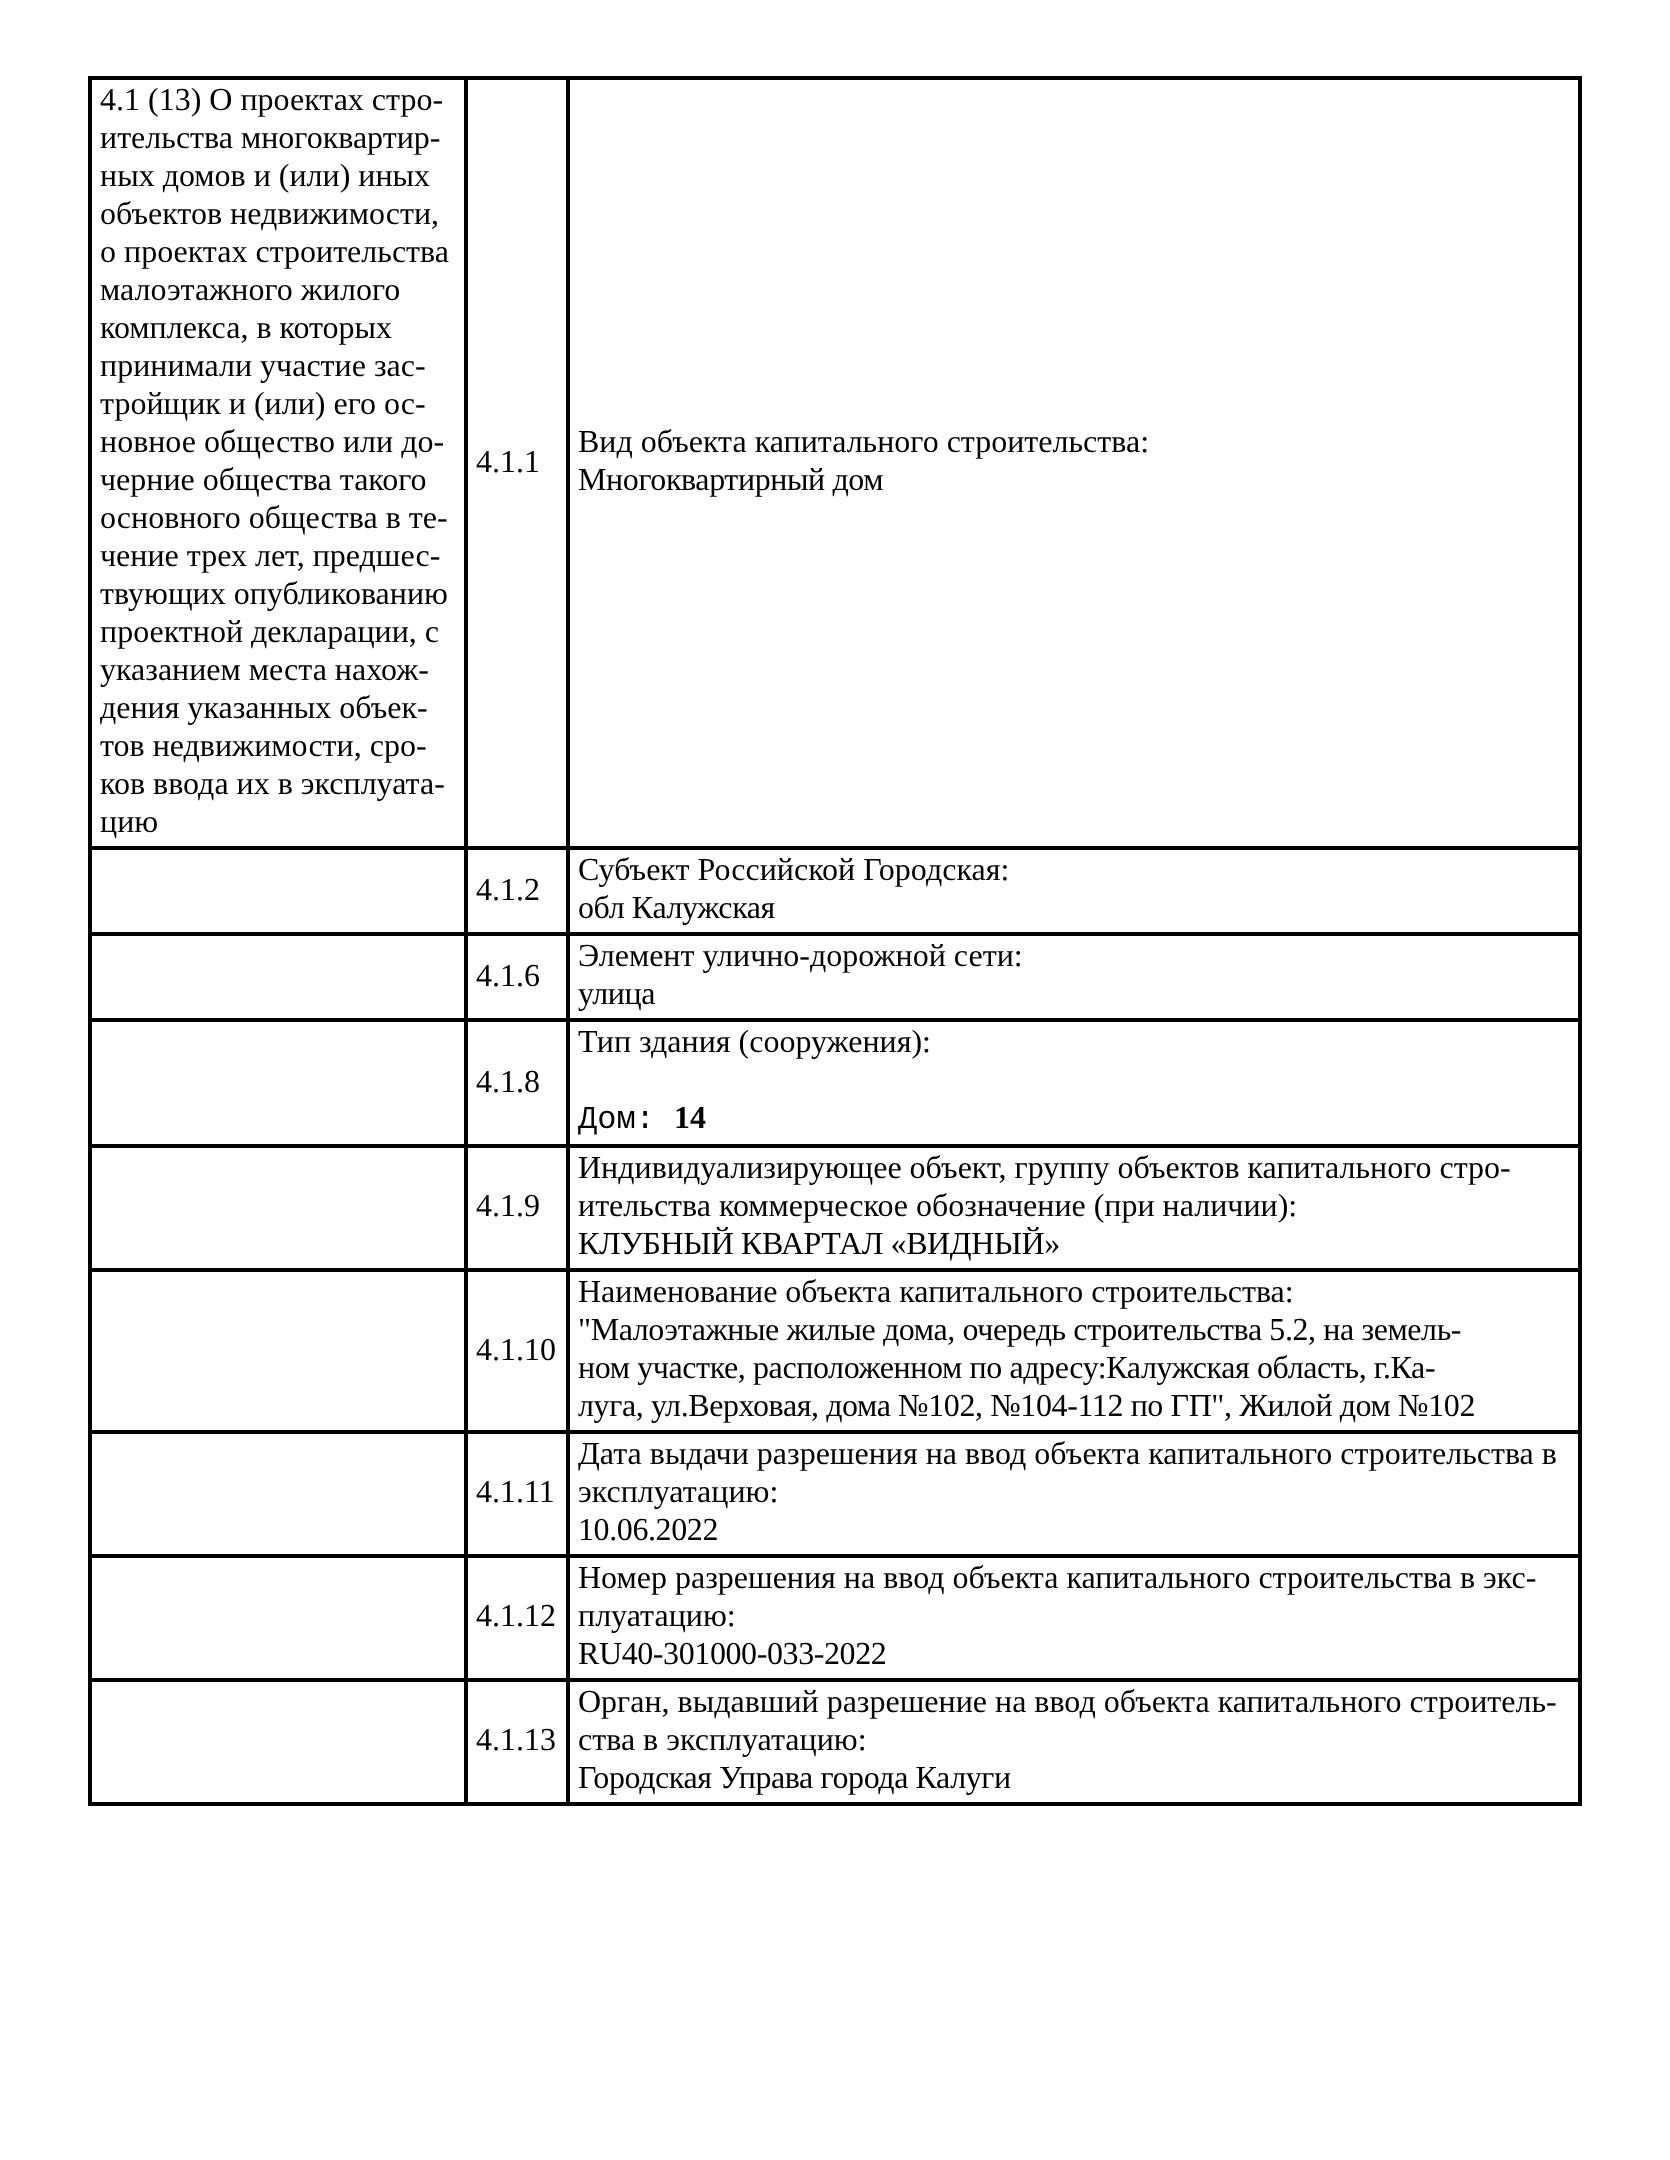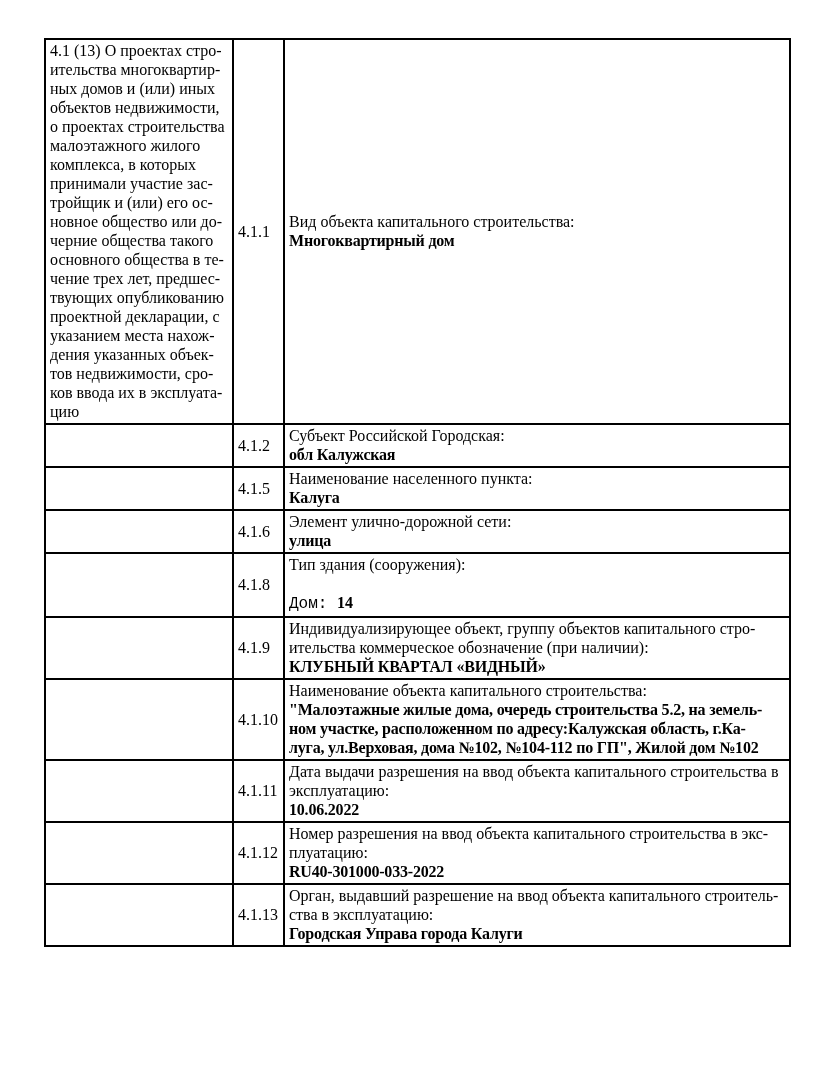--- a/index.html
+++ b/index.html
@@ -46,21 +46,21 @@
   }
   td.content-cell {
     vertical-align: middle;
     padding-left: 5px;
   }
   .field-label {
     white-space: pre-line;
   }
   .field-value {
     white-space: pre-line;
-    font-weight: bold;
+    font-weight: normal;
     letter-spacing: -0.2px;
   }
   .value-line { white-space: pre-line; }
   .value-prefix { font-weight: normal; font-family: Liberation Mono, monospace; }
   .value-inline { font-weight: bold; }
 </style>
 </head>
 <body>
 
 <div class="page">
@@ -103,28 +103,20 @@
         <td class="empty-cell"></td>
         <td class="num-cell">4.1.2</td>
         <td class="content-cell">
           <div class="field-label">Субъект Российской Городская:</div>
           <div class="field-value">обл Калужская</div>
         </td>
       </tr>
 
 
 
-      <tr>
-        <td class="empty-cell"></td>
-        <td class="num-cell">4.1.5</td>
-        <td class="content-cell">
-          <div class="field-label">Наименование населенного пункта:</div>
-          <div class="field-value">Калуга</div>
-        </td>
-      </tr>
 
       <tr>
         <td class="empty-cell"></td>
         <td class="num-cell">4.1.6</td>
         <td class="content-cell">
           <div class="field-label">Элемент улично-дорожной сети:</div>
           <div class="field-value">улица</div>
         </td>
       </tr>
 

